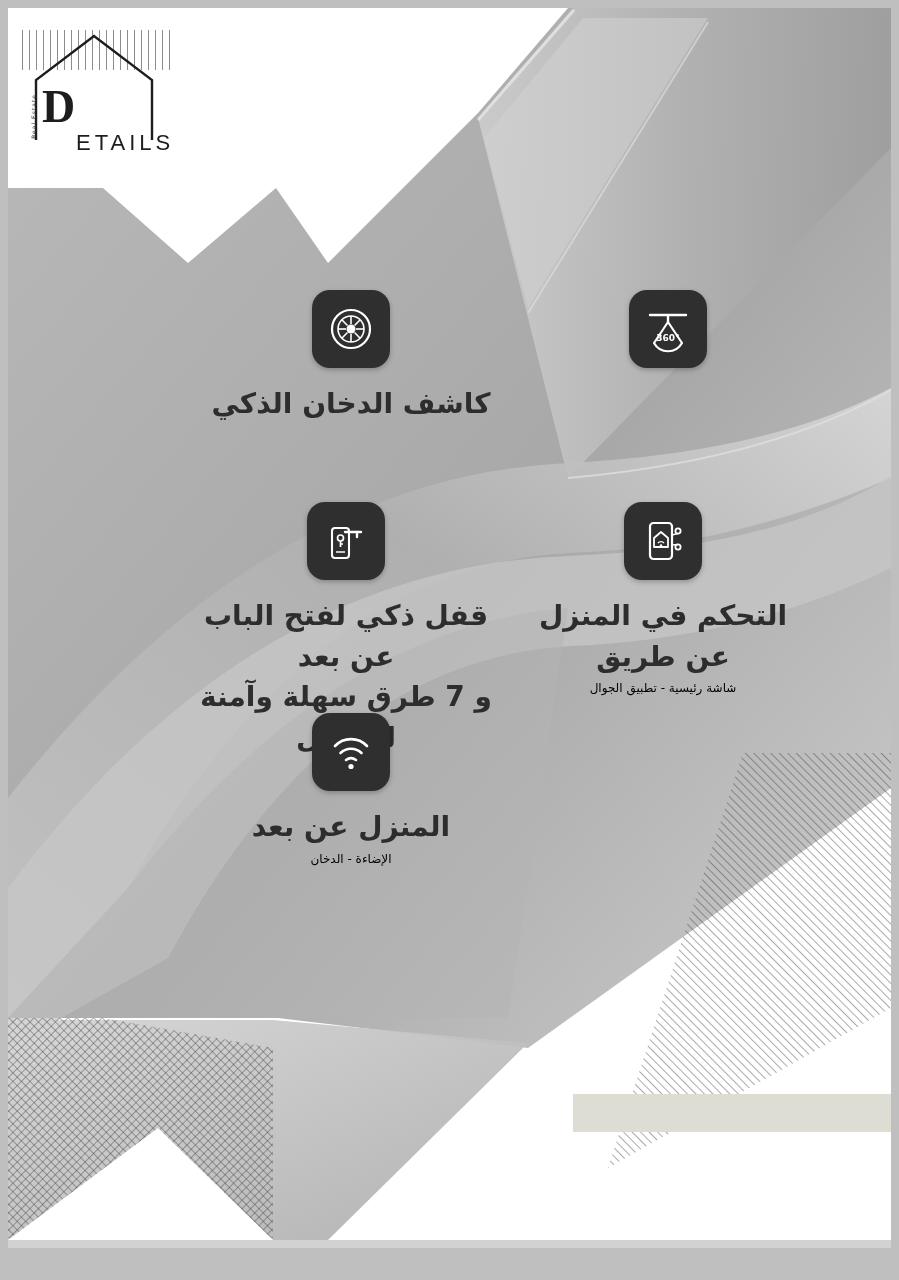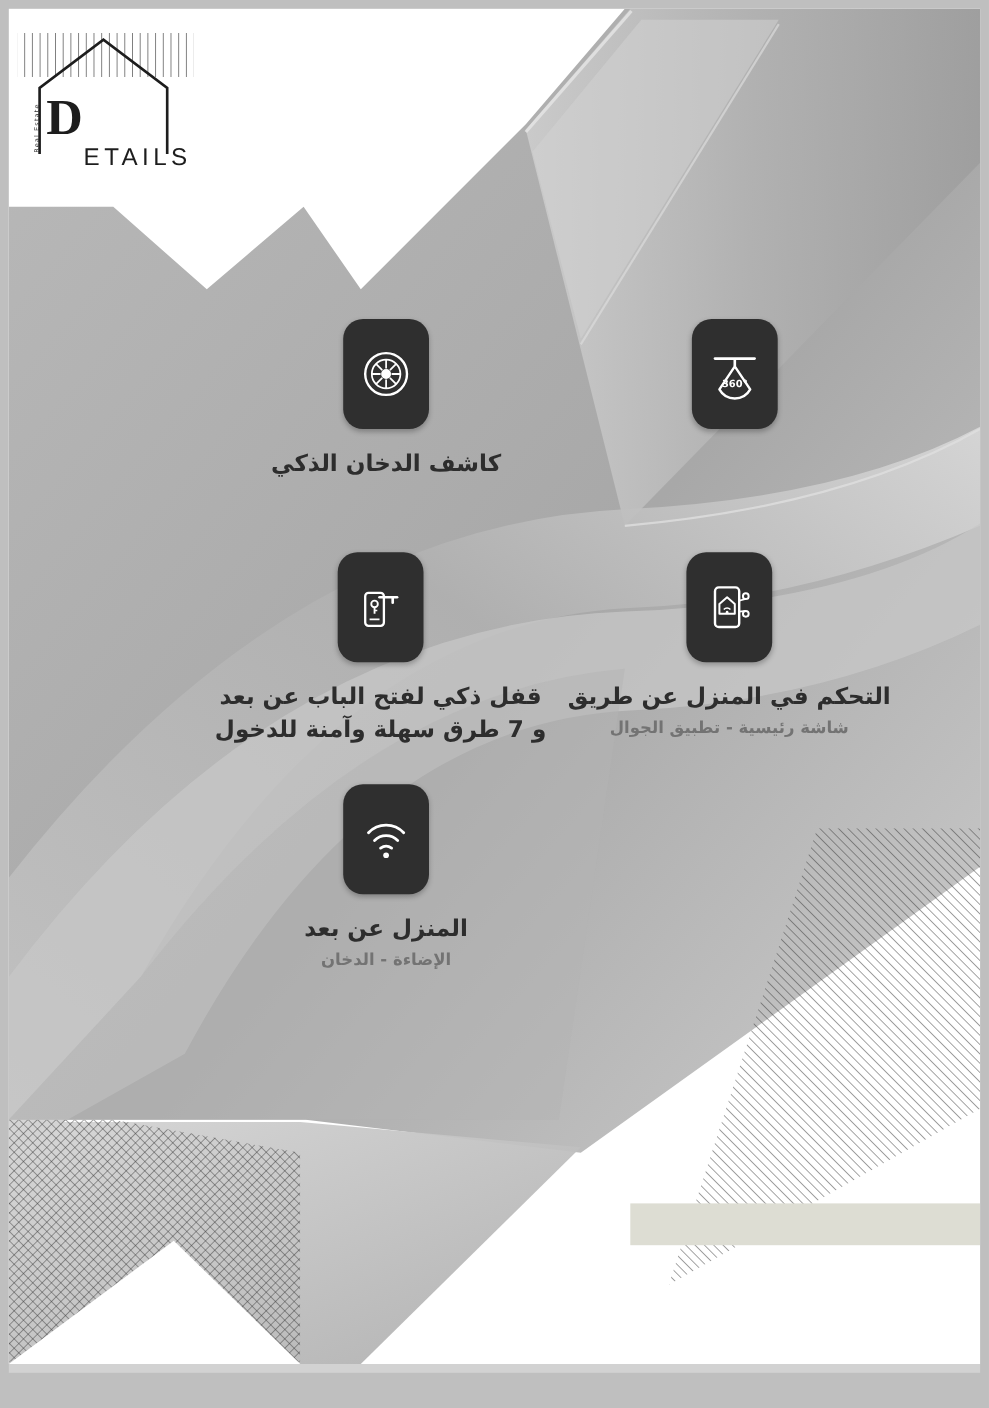--- a/index.html
+++ b/index.html
@@ -50,44 +50,44 @@
     left: 0; top: 0;
     width: 883px; height: 1232px;
     pointer-events: none;
   }
   .feature {
     position: absolute;
     text-align: center;
     pointer-events: auto;
   }
   .icon-tile {
-    width: 78px; height: 100px;
+    width: 78px; height: 78px;
     border-radius: 18px;
     background: #2f2f2f;
     margin: 0 auto;
     display: flex;
     align-items: center;
     justify-content: center;
     box-shadow: 0 2px 5px rgba(0,0,0,0.25);
   }
   .icon-tile svg { display: block; }
   .feat-title {
     margin-top: 16px;
-    font-size: 21px;
+    font-size: 28px;
     font-weight: bold;
     color: #2d2d2d;
     line-height: 1.45;
     white-space: pre-line;
     letter-spacing: 0px;
   }
   .feat-sub {
     margin-top: 4px;
-    font-size: 15px;
-    color: #737373;
-    font-weight: bold;
+    font-size: 12px;
+    color: #000000;
+    font-weight: normal;
   }
   .footer-band {
     position: absolute;
     right: 0;
     bottom: 108px;
     width: 318px;
     height: 38px;
     background: #ddddd3;
   }
   .footer-title {

